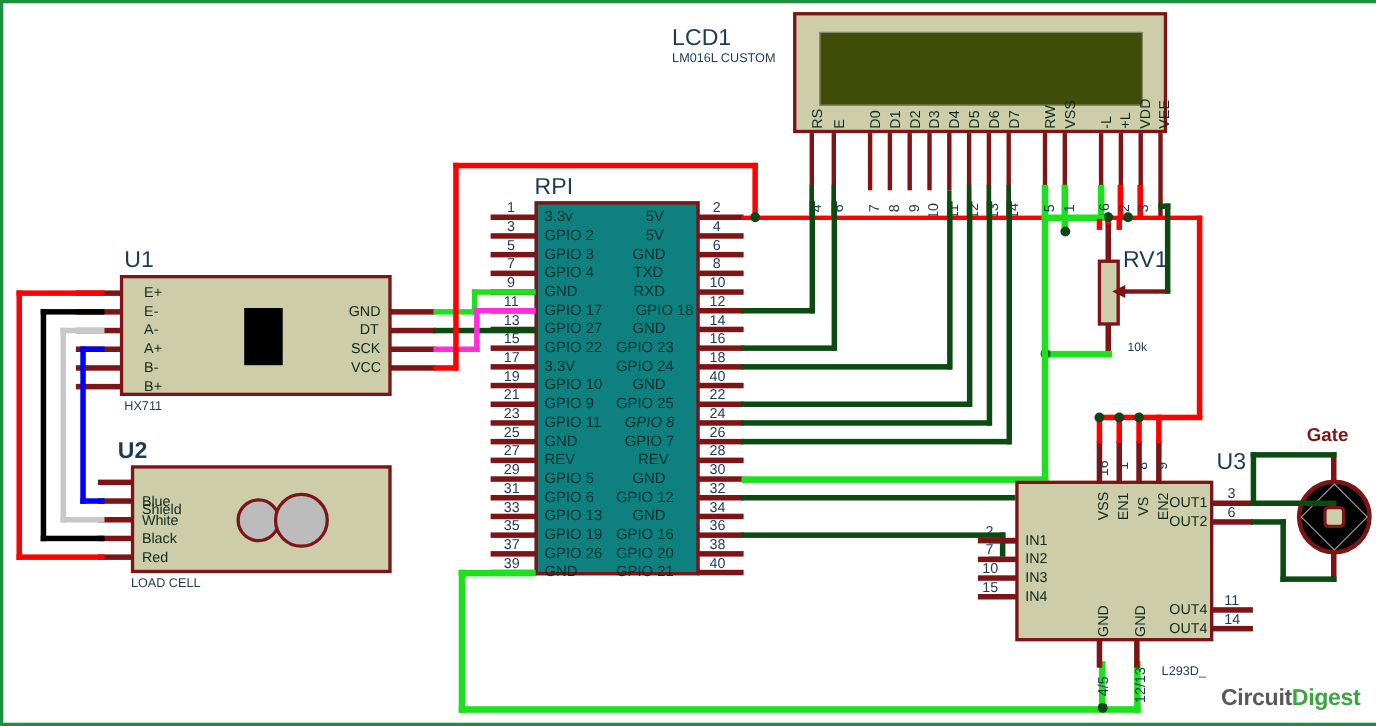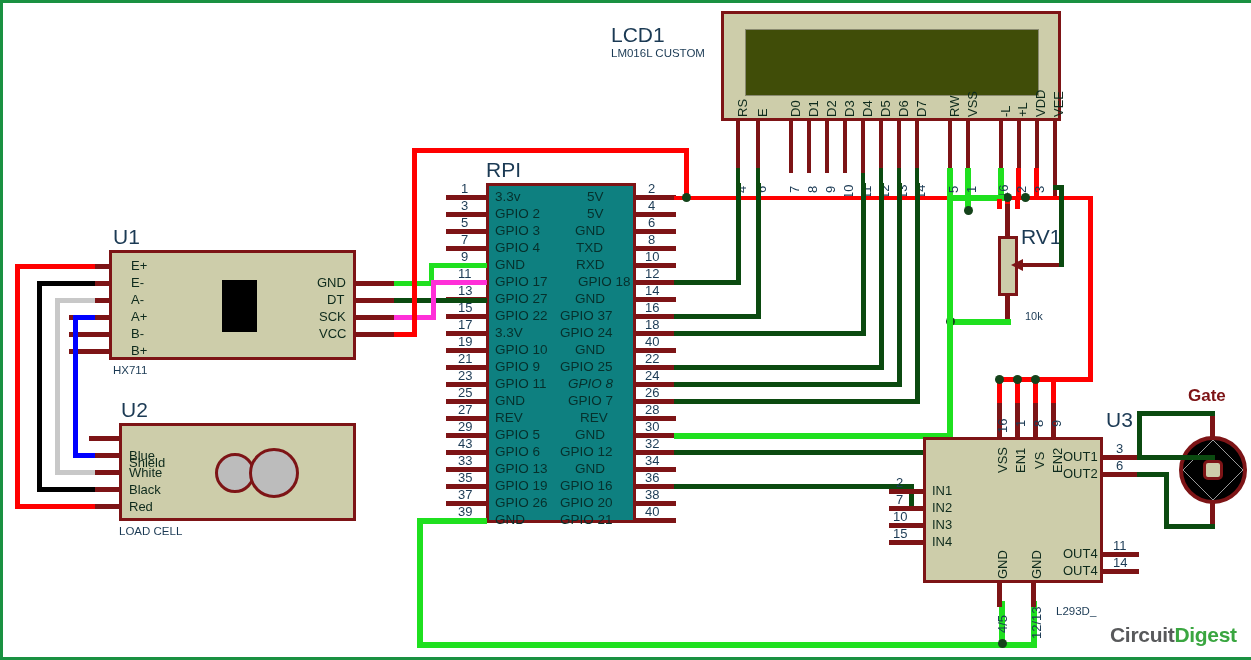--- a/index.html
+++ b/index.html
@@ -147,21 +147,21 @@
     <div class="w" style="left:443px;top:396px;width:42px;height:5px;"></div>
       <div class="pinnum" style="left:455px;top:382px;">25</div>
       <div class="pinlbl-w" style="left:492px;top:390px;">GND</div>
     <div class="w" style="left:443px;top:413px;width:42px;height:5px;"></div>
       <div class="pinnum" style="left:455px;top:399px;">27</div>
       <div class="pinlbl-w" style="left:492px;top:407px;">REV</div>
     <div class="w" style="left:443px;top:430px;width:42px;height:5px;"></div>
       <div class="pinnum" style="left:455px;top:416px;">29</div>
       <div class="pinlbl-w" style="left:492px;top:424px;">GPIO 5</div>
     <div class="w" style="left:443px;top:447px;width:42px;height:5px;"></div>
-      <div class="pinnum" style="left:455px;top:433px;">43</div>
+      <div class="pinnum" style="left:455px;top:433px;">31</div>
       <div class="pinlbl-w" style="left:492px;top:441px;">GPIO 6</div>
     <div class="w" style="left:443px;top:464px;width:42px;height:5px;"></div>
       <div class="pinnum" style="left:455px;top:450px;">33</div>
       <div class="pinlbl-w" style="left:492px;top:458px;">GPIO 13</div>
     <div class="w" style="left:443px;top:481px;width:42px;height:5px;"></div>
       <div class="pinnum" style="left:455px;top:467px;">35</div>
       <div class="pinlbl-w" style="left:492px;top:475px;">GPIO 19</div>
     <div class="w" style="left:443px;top:498px;width:42px;height:5px;"></div>
       <div class="pinnum" style="left:455px;top:484px;">37</div>
       <div class="pinlbl-w" style="left:492px;top:492px;">GPIO 26</div>
@@ -187,21 +187,21 @@
       <div class="pinnum" style="left:642px;top:246px;">10</div>
       <div class="pinlbl-w" style="left:573px;top:254px;">RXD</div>
     <div class="w" style="left:631px;top:277px;width:42px;height:5px;"></div>
       <div class="pinnum" style="left:642px;top:263px;">12</div>
       <div class="pinlbl-w" style="left:559px;top:271px;margin-left:16px;">GPIO 18</div>
     <div class="w" style="left:631px;top:294px;width:42px;height:5px;"></div>
       <div class="pinnum" style="left:642px;top:280px;">14</div>
       <div class="pinlbl-w" style="left:572px;top:288px;">GND</div>
     <div class="w" style="left:631px;top:311px;width:42px;height:5px;"></div>
       <div class="pinnum" style="left:642px;top:297px;">16</div>
-      <div class="pinlbl-w" style="left:557px;top:305px;">GPIO 37</div>
+      <div class="pinlbl-w" style="left:557px;top:305px;">GPIO 23</div>
     <div class="w" style="left:631px;top:328px;width:42px;height:5px;"></div>
       <div class="pinnum" style="left:642px;top:314px;">18</div>
       <div class="pinlbl-w" style="left:557px;top:322px;">GPIO 24</div>
     <div class="w" style="left:631px;top:345px;width:42px;height:5px;"></div>
       <div class="pinnum" style="left:642px;top:331px;">40</div>
       <div class="pinlbl-w" style="left:572px;top:339px;">GND</div>
     <div class="w" style="left:631px;top:362px;width:42px;height:5px;"></div>
       <div class="pinnum" style="left:642px;top:348px;">22</div>
       <div class="pinlbl-w" style="left:557px;top:356px;">GPIO 25</div>
     <div class="w" style="left:631px;top:379px;width:42px;height:5px;"></div>
@@ -256,21 +256,21 @@
       <div class="pinlbl" style="left:314px;top:272px;">GND</div>
     <div class="w" style="left:351px;top:295px;width:42px;height:5px;"></div>
       <div class="pinlbl" style="left:324px;top:289px;">DT</div>
     <div class="w" style="left:351px;top:312px;width:42px;height:5px;"></div>
       <div class="pinlbl" style="left:316px;top:306px;">SCK</div>
     <div class="w" style="left:351px;top:329px;width:42px;height:5px;"></div>
       <div class="pinlbl" style="left:316px;top:323px;">VCC</div>
   </div>
 
   <div class="body-tan" style="left:116px;top:420px;width:237px;height:98px;"></div>
-  <div class="ref" style="left:118px;top:395px;">U2</div>
+  <div class="ref" style="left:104px;top:395px;font-weight:bold;">U2</div>
   <div class="part" style="left:116px;top:522px;">LOAD CELL</div>
   <div class="abs" style="left:212px;top:450px;width:34px;height:34px;border:3px solid #7d1416;border-radius:50%;background:#bcbcbc;"></div>
   <div class="abs" style="left:246px;top:445px;width:44px;height:44px;border:3px solid #7d1416;border-radius:50%;background:#bcbcbc;"></div>
   <div>
     <div class="w" style="left:86px;top:433px;width:32px;height:5px;"></div>
       <div class="pinlbl" style="left:126px;top:452px;">Shield</div>
     <div class="w" style="left:86px;top:450px;width:32px;height:5px;"></div>
       <div class="pinlbl" style="left:126px;top:445px;text-align:center;">Blue</div>
     <div class="w" style="left:86px;top:467px;width:32px;height:5px;"></div>
       <div class="pinlbl" style="left:126px;top:462px;">White</div>

